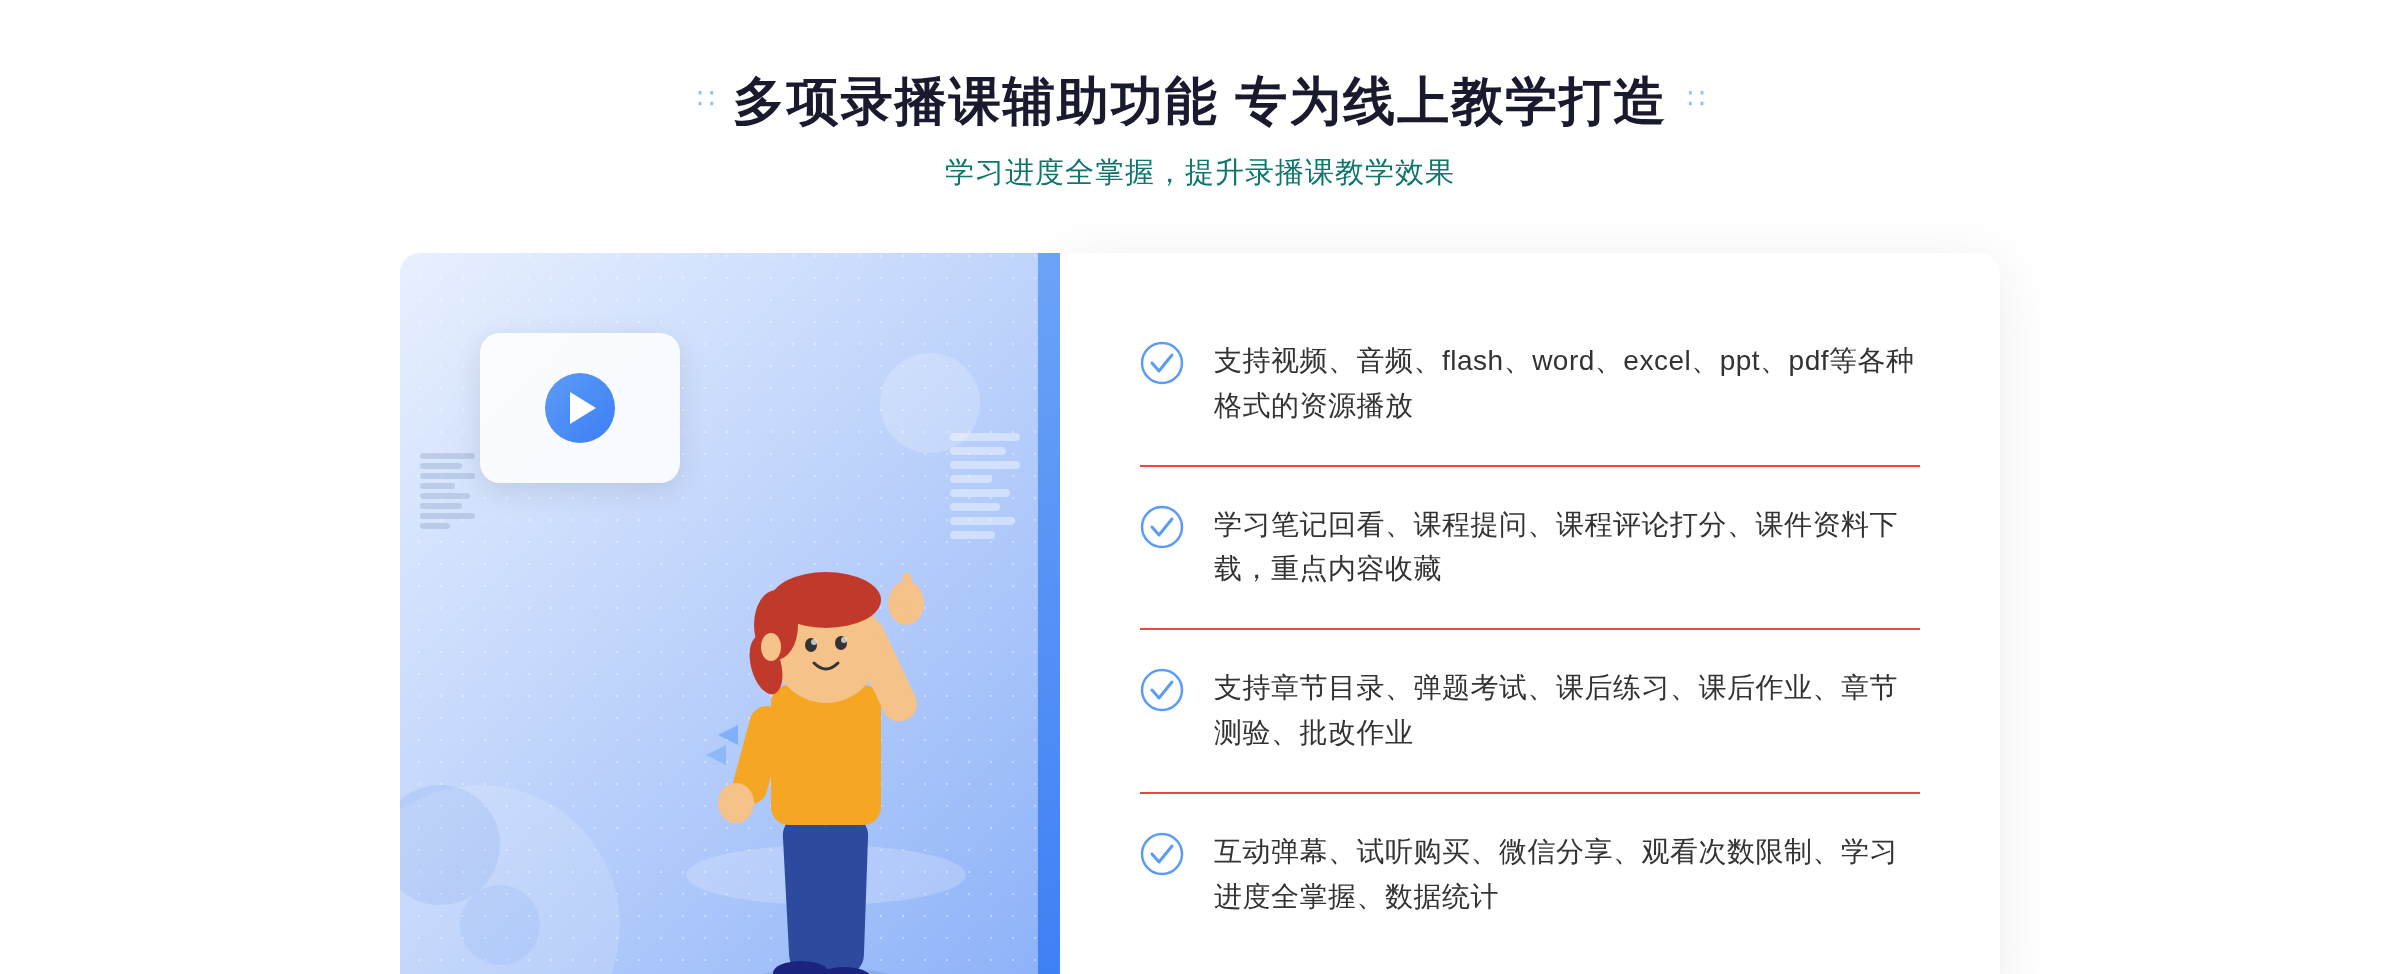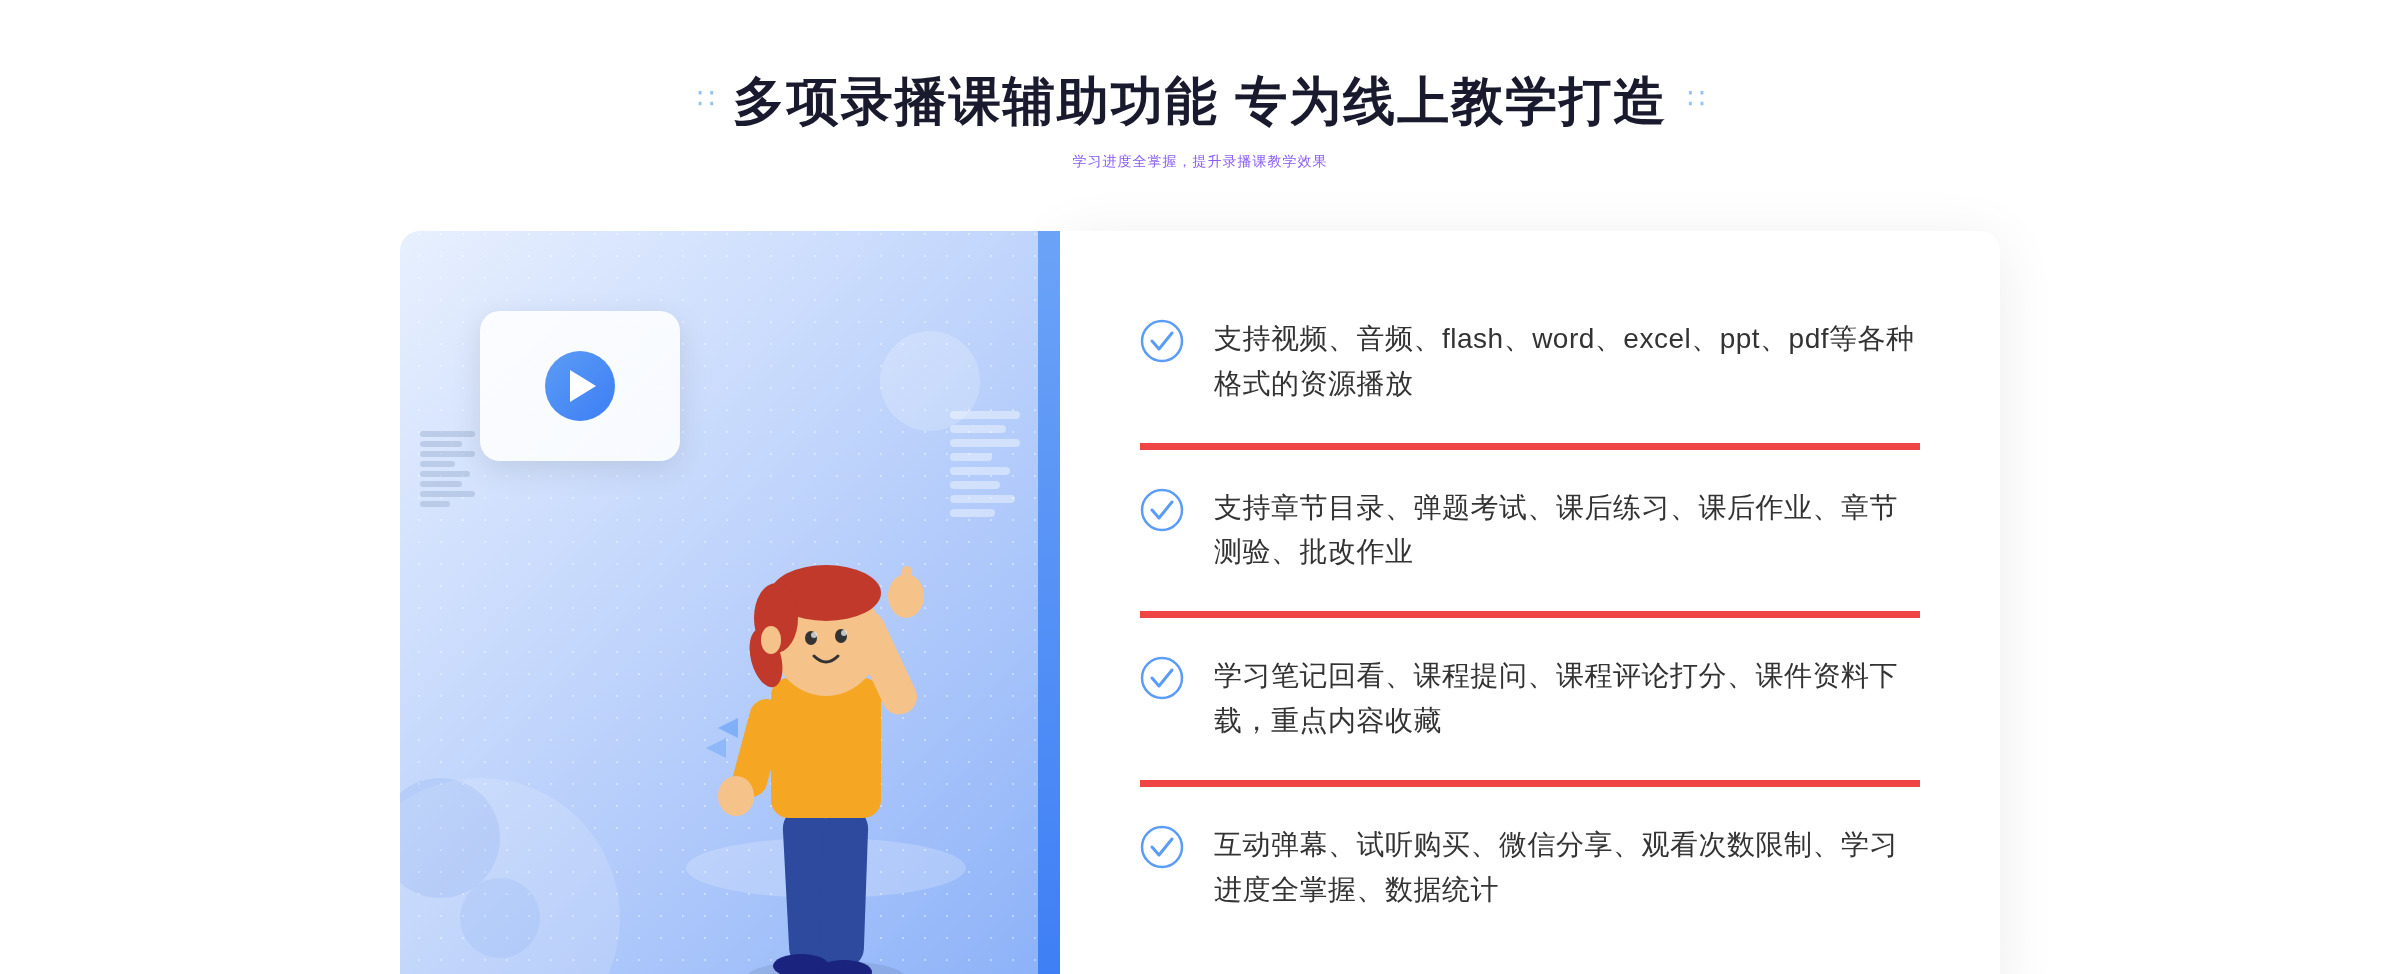--- a/index.html
+++ b/index.html
@@ -52,22 +52,22 @@
 
     .main-title {
       font-size: 52px;
       font-weight: 700;
       color: #1a1a2e;
       letter-spacing: 2px;
       margin-top: 7px;
     }
 
     .subtitle {
-      font-size: 14px;
-      color: #8b5cf6;
+      font-size: 29px;
+      color: #0f766e;
       margin-top: 16px;
       letter-spacing: 1px;
     }
 
     
     .main-content {
       display: flex;
       align-items: stretch;
       width: 1600px;
       position: relative;
@@ -197,21 +197,21 @@
       flex-direction: column;
       justify-content: center;
       gap: 0;
       box-shadow: 0 10px 60px rgba(0,0,0,0.08);
     }
 
     .feature-item {
       display: flex;
       align-items: flex-start;
       padding: 36px 0;
-      border-bottom: 7px solid #ef4444;
+      border-bottom: 2px solid #ef4444;
     }
 
     .feature-item:last-child {
       border-bottom: none;
     }
 
     .check-icon {
       width: 44px;
       height: 44px;
       flex-shrink: 0;
@@ -400,31 +400,31 @@
         <span class="feature-text">支持视频、音频、flash、word、excel、ppt、pdf等各种格式的资源播放</span>
       </div>
 
       <div class="feature-item">
         <div class="check-icon">
           <svg viewBox="0 0 44 44" fill="none">
             <circle cx="22" cy="22" r="20" stroke="#5b9cf6" stroke-width="2.5" fill="none"></circle>
             <polyline points="12,22 19,30 32,14" stroke="#5b9cf6" stroke-width="3" stroke-linecap="round" stroke-linejoin="round"></polyline>
           </svg>
         </div>
-        <span class="feature-text">支持章节目录、弹题考试、课后练习、课后作业、章节测验、批改作业</span>
+        <span class="feature-text">学习笔记回看、课程提问、课程评论打分、课件资料下载，重点内容收藏</span>
       </div>
 
       <div class="feature-item">
         <div class="check-icon">
           <svg viewBox="0 0 44 44" fill="none">
             <circle cx="22" cy="22" r="20" stroke="#5b9cf6" stroke-width="2.5" fill="none"></circle>
             <polyline points="12,22 19,30 32,14" stroke="#5b9cf6" stroke-width="3" stroke-linecap="round" stroke-linejoin="round"></polyline>
           </svg>
         </div>
-        <span class="feature-text">学习笔记回看、课程提问、课程评论打分、课件资料下载，重点内容收藏</span>
+        <span class="feature-text">支持章节目录、弹题考试、课后练习、课后作业、章节测验、批改作业</span>
       </div>
 
       <div class="feature-item">
         <div class="check-icon">
           <svg viewBox="0 0 44 44" fill="none">
             <circle cx="22" cy="22" r="20" stroke="#5b9cf6" stroke-width="2.5" fill="none"></circle>
             <polyline points="12,22 19,30 32,14" stroke="#5b9cf6" stroke-width="3" stroke-linecap="round" stroke-linejoin="round"></polyline>
           </svg>
         </div>
         <span class="feature-text">互动弹幕、试听购买、微信分享、观看次数限制、学习进度全掌握、数据统计</span>

